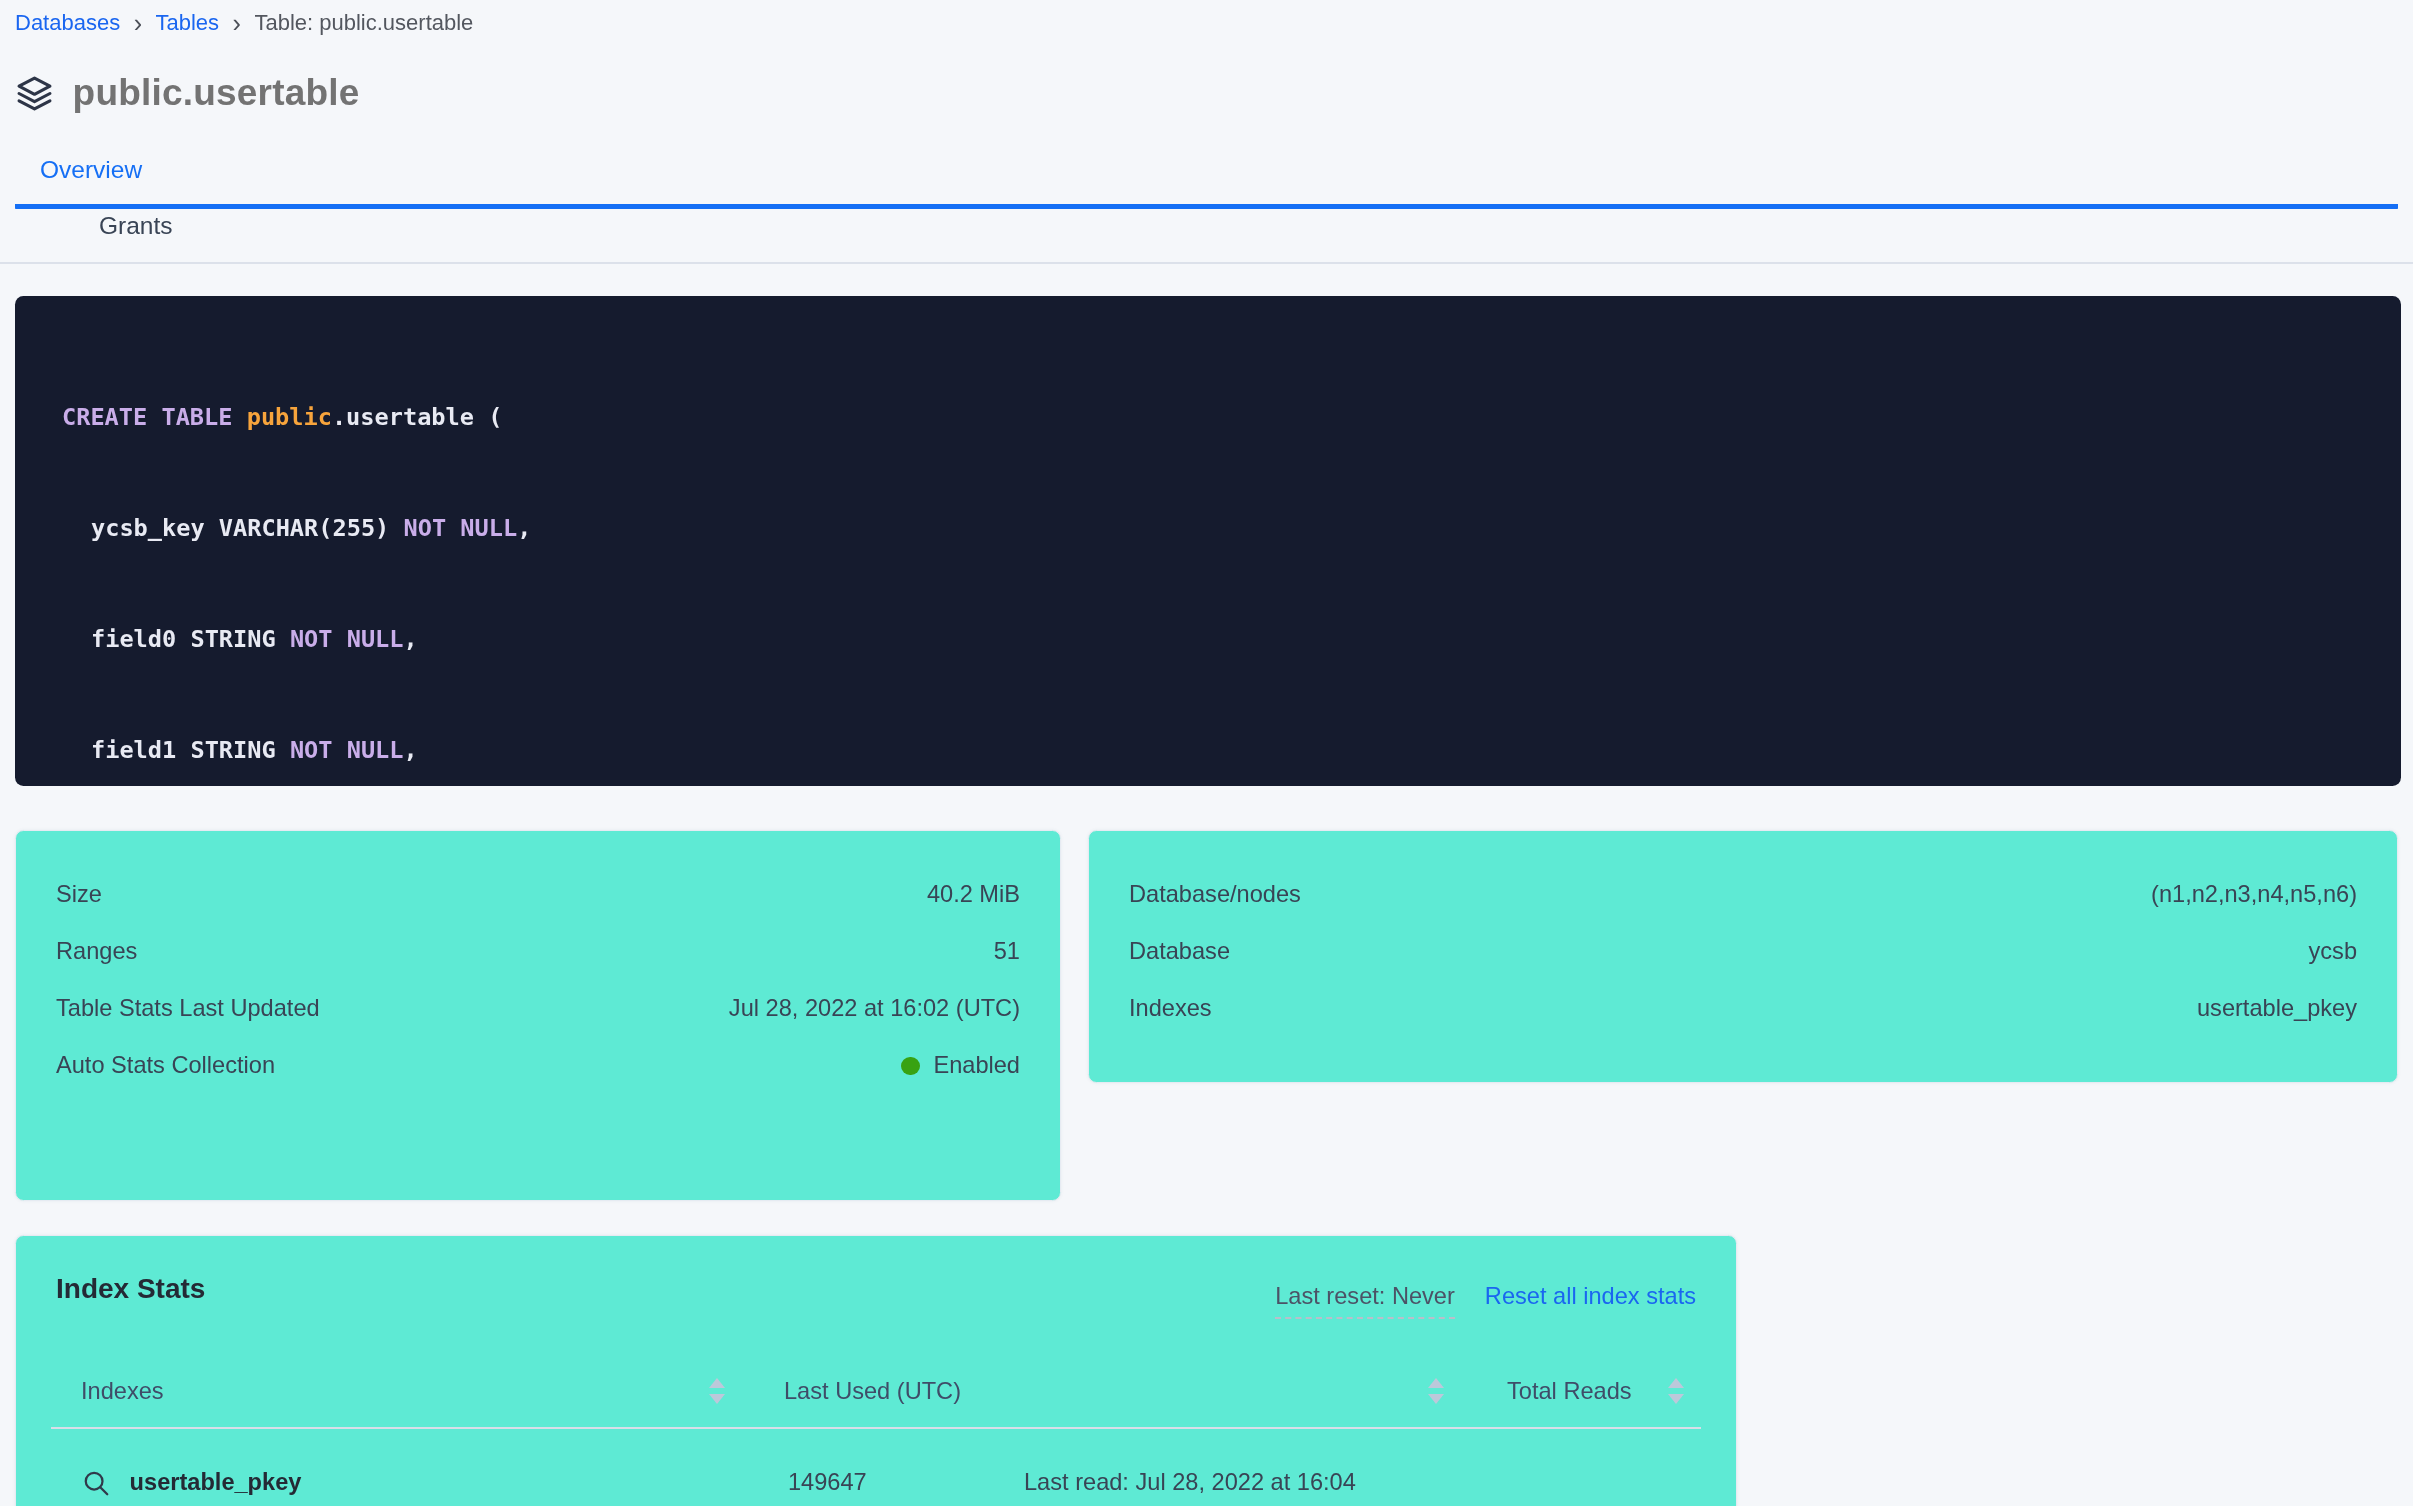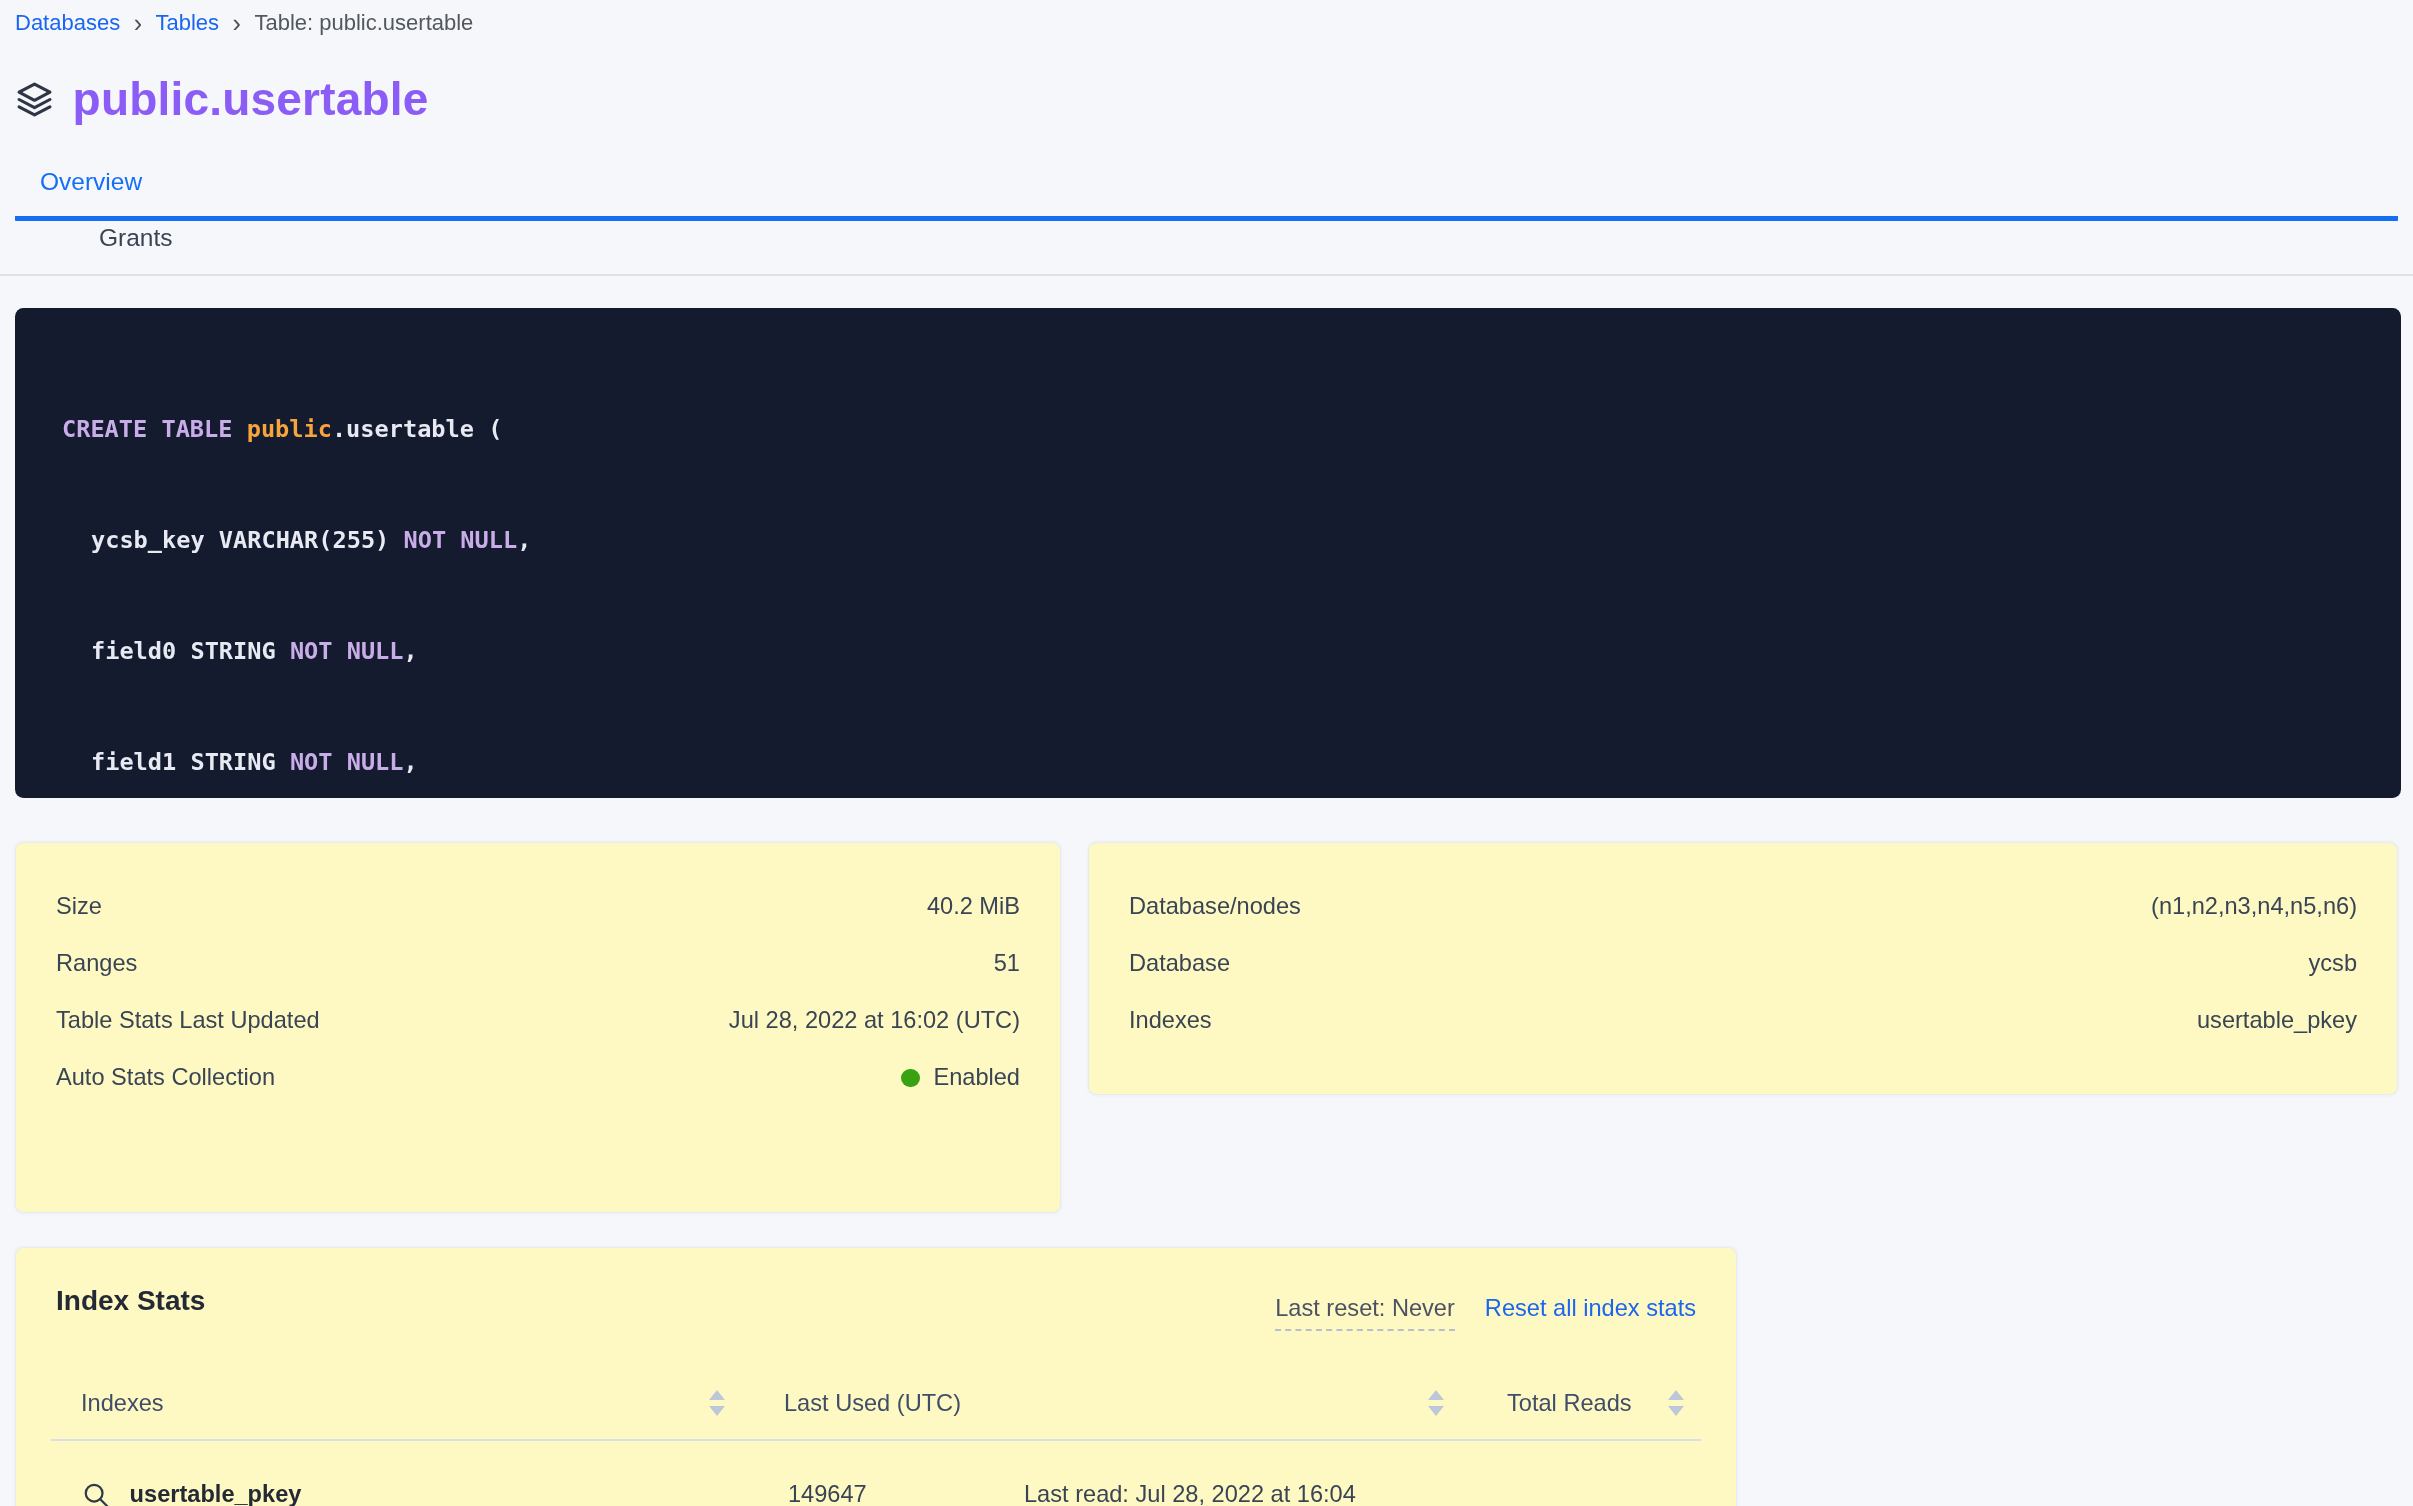--- a/index.html
+++ b/index.html
@@ -14,21 +14,21 @@
   .page { padding: 8.4px 15px 0; }
 
   
   .breadcrumb { display: flex; align-items: center; font-size: 22px; line-height: 30px; }
   .breadcrumb .crumb-link { color: #1a66f0; cursor: pointer; text-decoration: none; }
   .breadcrumb .crumb-sep { color: #4c5058; margin: 0 13.5px; font-size: 25px; line-height: 25px; }
   .breadcrumb .crumb-current { color: #53575f; }
 
   
   .title-row { display: flex; align-items: center; gap: 18.6px; margin-top: 34px; }
-  .title-row h1 { font-size: 46px; font-weight: 600; color: #8b5cf6; letter-spacing: 0.2px; }
+  .title-row h1 { font-size: 37px; font-weight: 600; color: #737373; letter-spacing: 0.2px; }
   .title-icon { width: 39px; height: 39px; display: block; }
 
   
   .tabs-bar {
     margin: 37px -15px 0;
     padding: 0 15px;
     border-bottom: 2.5px solid #dce1ea;
     display: flex;
     flex-direction: column;
   }
@@ -60,21 +60,21 @@
   }
   .code-line { color: #e8eaf3; }
   .code-line.indented { padding-left: 29px; }
   .tok-kw { color: #c9ade9; }
   .tok-schema { color: #f7a43c; }
   .tok-plain { color: #e8eaf3; }
 
   
   .cards-row { display: flex; gap: 27px; margin-top: 44px; align-items: flex-start; }
   .card {
-    background: #fef9c3;
+    background: #5eead4;
     border: 1.7px solid #e6ebf2;
     border-radius: 8.4px;
     box-shadow: 0 0 3.4px rgba(67,90,111,0.08);
   }
   .summary-card { padding: 35px 40px; overflow: hidden; }
   .summary-card.left { width: 1046px; height: 371px; }
   .summary-card.right { flex: 1; height: 253px; }
   .summary-row {
     height: 57px;
     display: flex;

